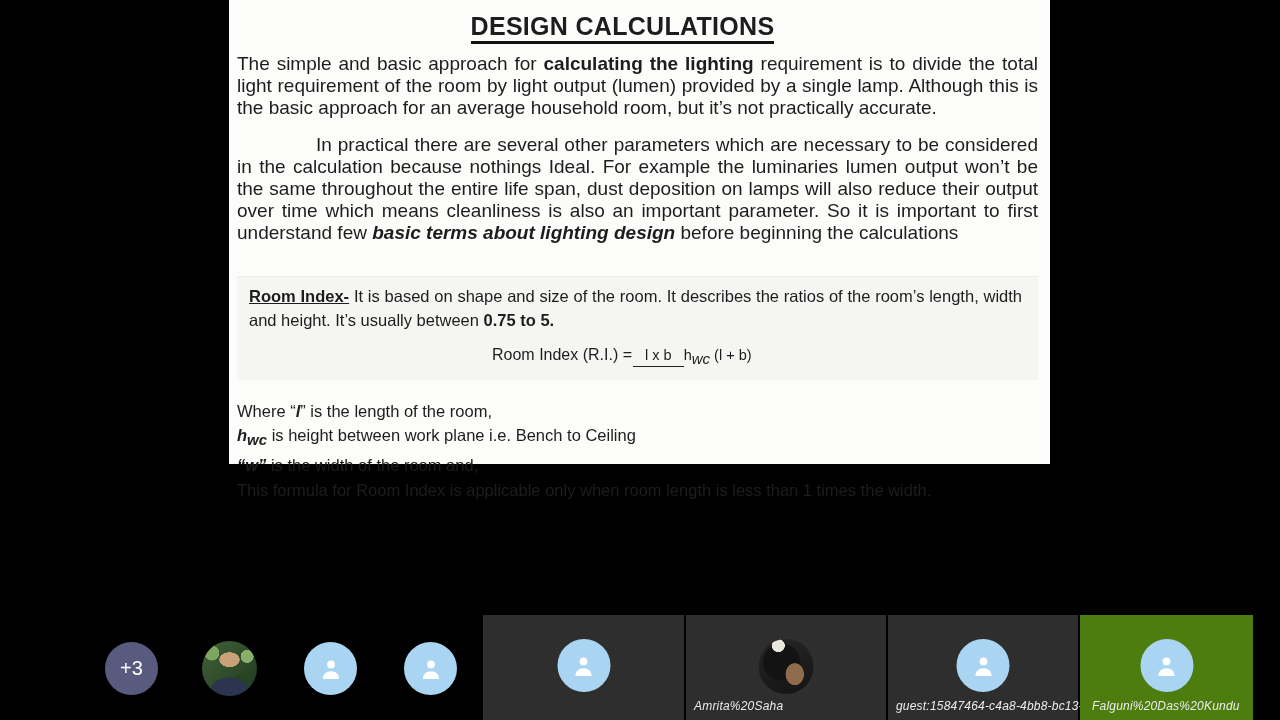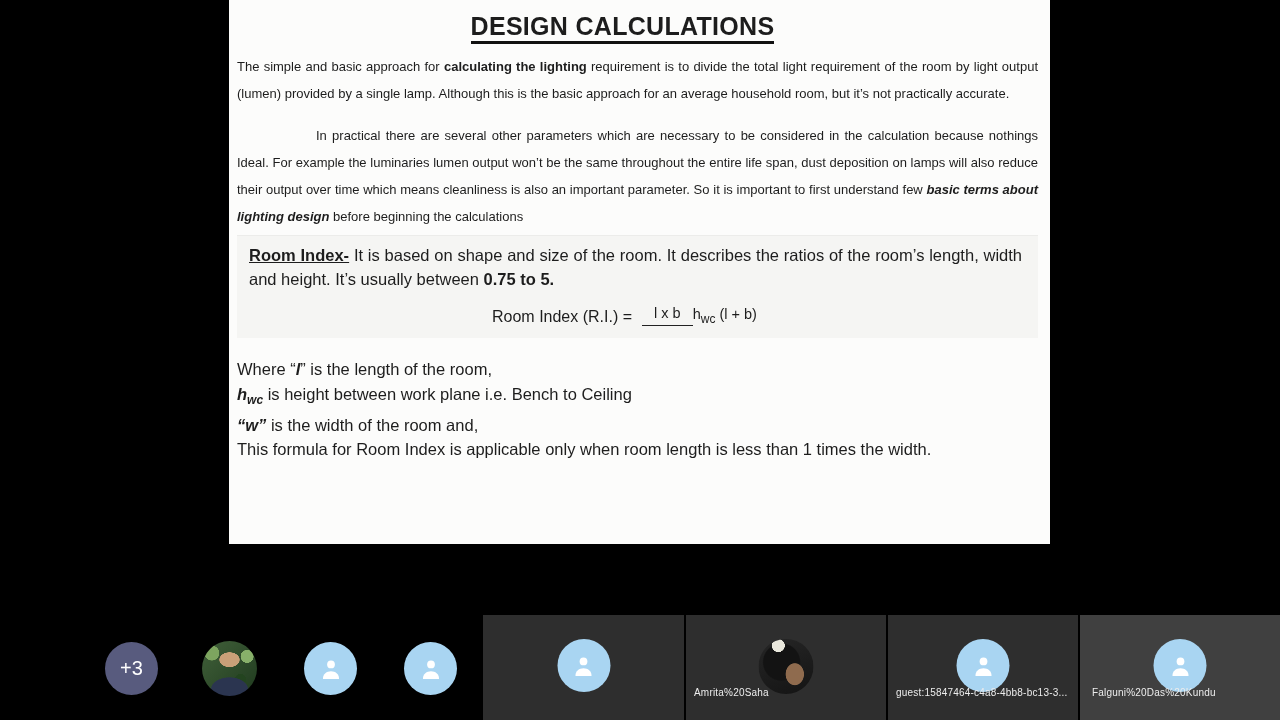--- a/index.html
+++ b/index.html
@@ -1,47 +1,47 @@
 <!DOCTYPE html>
 <html><head>
 <meta charset="utf-8">
 <style>
   html,body{margin:0;padding:0;background:#000;}
   .screen{position:relative;width:1280px;height:720px;background:#000;overflow:hidden;
           font-family:"Liberation Sans", sans-serif;}
 
   
-  .slide{position:absolute;left:229px;top:0;width:821px;height:544px;background:#fcfcfb;
+  .slide{position:absolute;left:229px;top:0;width:821px;height:464px;background:#fcfcfb;
          color:#1d1d1d;box-sizing:border-box;padding:0 12px 0 8px;}
   .slide-title{margin:12px 30px 0 0;text-align:center;font-size:25px;font-weight:bold;
          letter-spacing:.3px;}
   .slide-title span{border-bottom:3px solid #111;padding-bottom:1px;}
-  .para{margin:12px 0 0;font-size:13px;line-height:27px;text-align:justify;}
+  .para{margin:12px 0 0;font-size:19px;line-height:22px;text-align:justify;}
   .para.indented{margin-top:15px;text-indent:79px;}
-  .room-wrap{margin-top:5px;background:#f5f5f3;border-top:1px solid #ececea;
+  .room-wrap{margin-top:32px;background:#f5f5f3;border-top:1px solid #ececea;
          padding:7px 16px 12px 12px;}
   .room-para{margin:0;font-size:16.5px;line-height:24px;text-align:justify;}
   .ri-head{font-weight:bold;text-decoration:underline;}
-  .formula{display:flex;align-items:flex-end;gap:10px;margin:14px 0 0 243px;font-size:16px;}
+  .formula{display:flex;align-items:flex-start;gap:1px;margin:14px 0 0 243px;font-size:16px;}
   .fraction{display:inline-flex;flex-direction:row;align-items:center;font-size:14.5px;
          line-height:1.2;}
   .fraction .num{border-bottom:1.6px solid #222;padding:0 12px 2px;}
   .fraction .den{padding-top:1px;}
-  sub{font-size:12px;}
+  sub{font-size:15px;font-style:italic;}
   .where{margin-top:19px;font-size:16.5px;line-height:24.6px;}
   .where p{margin:0;}
   .bi{font-weight:bold;font-style:italic;}
 
   
   .bottom-bar{position:absolute;left:0;top:612px;width:1280px;height:108px;background:#000;}
   .tile{position:absolute;top:3px;height:105px;background:#2e2e2e;}
   .tile-a{left:483px;width:201px;}
   .tile-b{left:686px;width:200px;}
   .tile-c{left:888px;width:190px;}
-  .tile-d{left:1080px;width:200px;background:#404040;text-align:right;}
+  .tile-d{left:1080px;width:173px;background:#4d7c0f;text-align:right;}
   .avatar{width:53px;height:53px;border-radius:50%;}
   .avatar.blue{background:#a9d5f2;display:flex;align-items:center;justify-content:center;}
   .avatar.in-tile{position:absolute;left:50%;top:24px;transform:translateX(-50%);}
   .float-item{position:absolute;}
   .badge{width:53px;height:53px;border-radius:50%;background:#585b7e;color:#fff;
          display:flex;align-items:center;justify-content:center;font-size:20px;}
   .photo{border-radius:50%;}
   .photo-man{width:55px;height:55px;
      background:
        radial-gradient(ellipse 11px 8px at 50% 34%, #c9a078 0 90%, rgba(0,0,0,0) 95%),
@@ -49,22 +49,22 @@
        radial-gradient(circle 8px at 18% 22%, #7da55f 0 90%, rgba(0,0,0,0) 95%),
        radial-gradient(circle 7px at 82% 28%, #88b06a 0 90%, rgba(0,0,0,0) 95%),
        radial-gradient(circle 6px at 70% 70%, #23441f 0 90%, rgba(0,0,0,0) 95%),
        linear-gradient(135deg,#41603a,#1f3a1e);}
   .photo-amrita{width:55px;height:55px;
      background:
        radial-gradient(circle 7px at 36% 12%, #e9e7dc 0 90%, rgba(0,0,0,0) 95%),
        radial-gradient(ellipse 10px 12px at 66% 64%, #8f6b4e 0 88%, rgba(0,0,0,0) 95%),
        radial-gradient(circle 20px at 42% 42%, #131313 0 90%, rgba(0,0,0,0) 96%),
        linear-gradient(160deg,#262626,#141414);}
-  .name-label{position:absolute;left:8px;bottom:22px;color:#ececec;font-size:10px;
-         white-space:nowrap;letter-spacing:.2px;}
+  .name-label{position:absolute;left:8px;bottom:7px;color:#ececec;font-size:12px;
+         white-space:nowrap;letter-spacing:.2px;font-style:italic;}
   .tile-d .name-label{left:12px;}
   .person-svg{width:30px;height:30px;display:block;}
 </style>
 </head>
 <body>
 
 <div class="screen">
 
   <div class="slide">
     <h1 class="slide-title">

